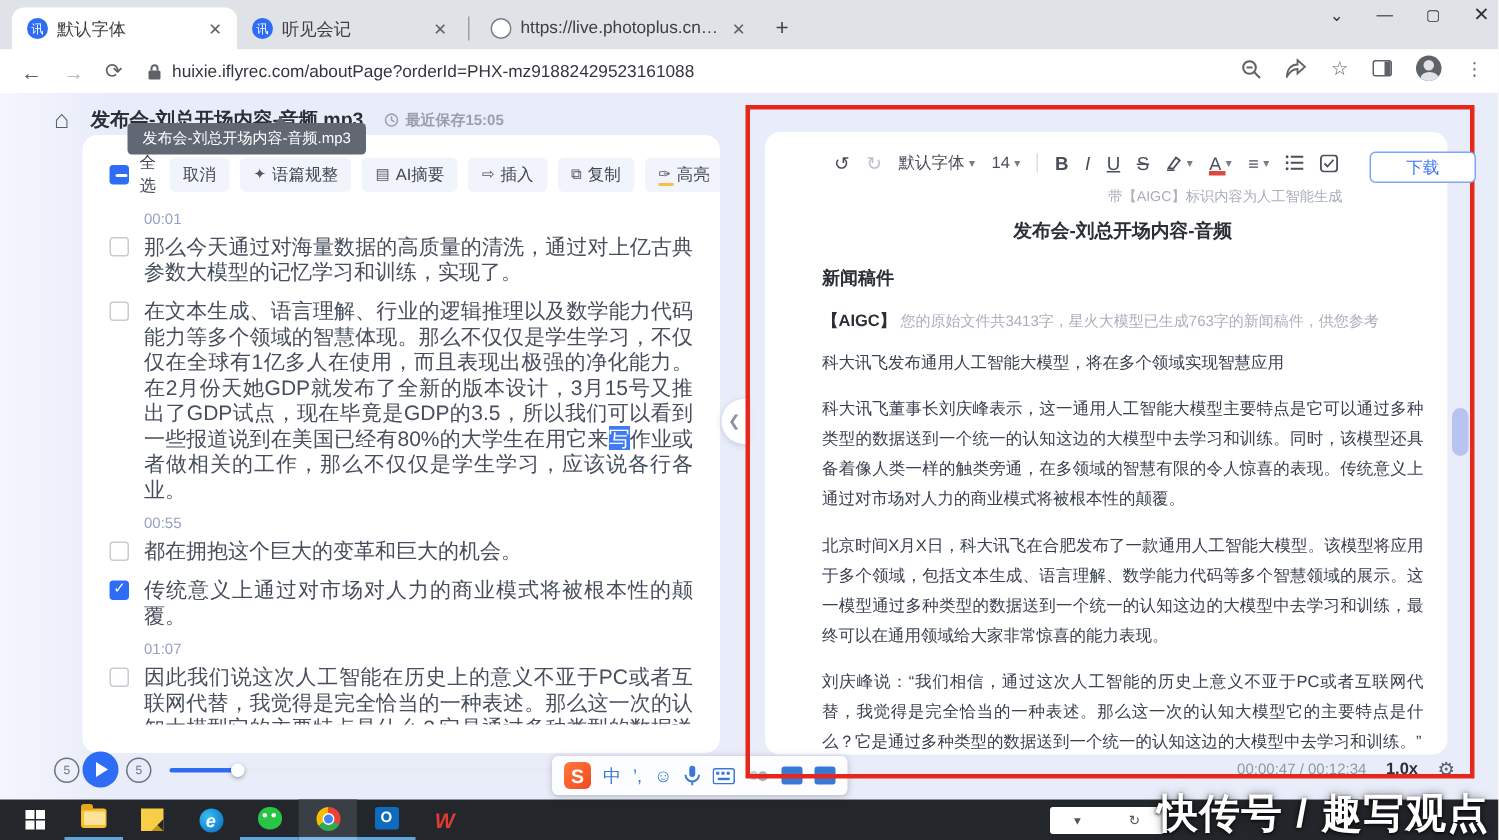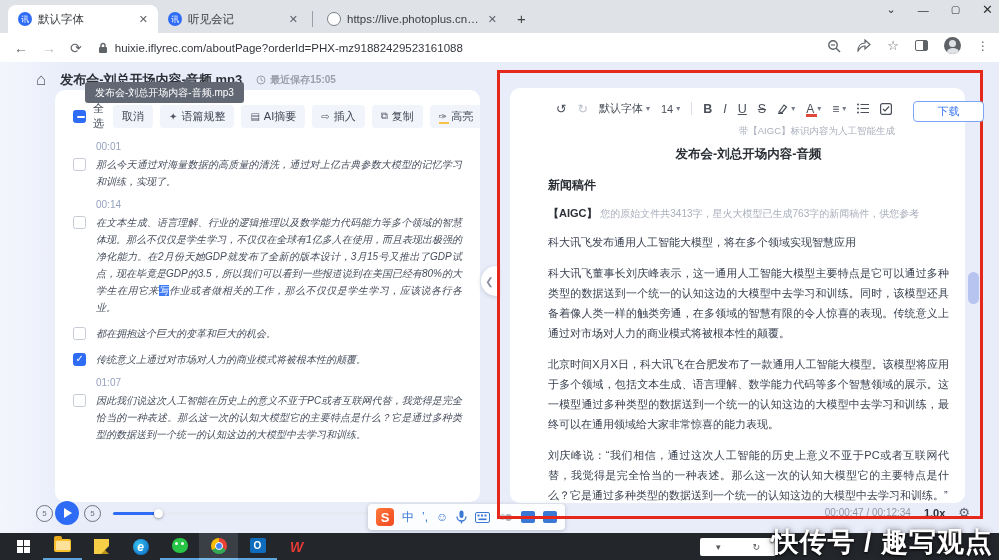--- a/index.html
+++ b/index.html
@@ -49,21 +49,21 @@
   .sel-label { font-size:11px; color:#3f4654; margin-right:2px; }
   .tbtn { background:#f1f4fa; border-radius:4px; font-size:11px; color:#3f4654; padding:4px 9px; display:flex; align-items:center; gap:4px; white-space:nowrap; }
   .tbtn .ic { font-size:10px; color:#556; }
   .hl-ic { position:relative; font-size:10px; }
   .hl-ic:after { content:""; position:absolute; left:0; bottom:-2px; width:10px; height:2px; background:#f6c244; }
 
   .seglist { padding:10px 18px 0 18px; height:352px; overflow:hidden; }
   .seg { margin-bottom:9px; }
   .seg-time { font-size:10px; color:#95a2bf; margin:0 0 4px 23px; }
   .seg-body { display:flex; gap:10px; }
-  .seg-text { font-size:10px; line-height:17px; color:#474e5d; text-align:justify; flex:1;font-style:italic; }
+  .seg-text { font-size:14px; line-height:17px; color:#474e5d; text-align:justify; flex:1; }
   .seg-body .cb { margin-top:2px; }
   .hlchar { background:#3f7bf5; color:#fff; }
 
   
   .player { position:absolute; left:0; top:438px; width:480px; height:30px; }
   .pbtn { position:absolute; width:17px; height:17px; border:1.2px solid #6b7280; border-radius:50%; color:#6b7280; font-size:8px; display:flex; align-items:center; justify-content:center; top:5px; }
   .play { position:absolute; left:55px; top:1px; width:24px; height:24px; border-radius:50%; background:#2f6cf6; }
   .play:after { content:""; position:absolute; left:9px; top:6.5px; border-left:8px solid #fff; border-top:5.5px solid transparent; border-bottom:5.5px solid transparent; }
   .ptrack { position:absolute; left:113px; top:12px; width:277px; height:3px; border-radius:2px; background:#e7eaf2; }
   .pfill { width:46px; height:3px; border-radius:2px; background:#2f6cf6; }
@@ -231,27 +231,27 @@
 
       <div class="seglist">
         <div class="seg">
           <div class="seg-time">00:01</div>
           <div class="seg-body">
               <span class="cb"></span>
               <span class="seg-text">那么今天通过对海量数据的高质量的清洗，通过对上亿古典参数大模型的记忆学习和训练，实现了。</span>
             </div>
         </div>
         <div class="seg">
-          <div class="seg-time">00:14</div>
           <div class="seg-body">
               <span class="cb"></span>
               <span class="seg-text"><span>在文本生成、语言理解、行业的逻辑推理以及数学能力代码能力等多个领域的智慧体现。那么不仅仅是学生学习，不仅仅在全球有1亿多人在使用，而且表现出极强的净化能力。在2月份天她GDP就发布了全新的版本设计，3月15号又推出了GDP试点，现在毕竟是GDP的3.5，所以我们可以看到一些报道说到在美国已经有80%的大学生在用它来</span><span class="hlchar">写</span><span>作业或者做相关的工作，那么不仅仅是学生学习，应该说各行各业。</span></span>
             </div>
         </div>
         <div class="seg">
+          <div class="seg-time">00:55</div>
           <div class="seg-body">
               <span class="cb"></span>
               <span class="seg-text">都在拥抱这个巨大的变革和巨大的机会。</span>
             </div>
         </div>
         <div class="seg">
           <div class="seg-body">
               <span class="cb checked"></span>
               <span class="seg-text">传统意义上通过对市场对人力的商业模式将被根本性的颠覆。</span>
             </div>

